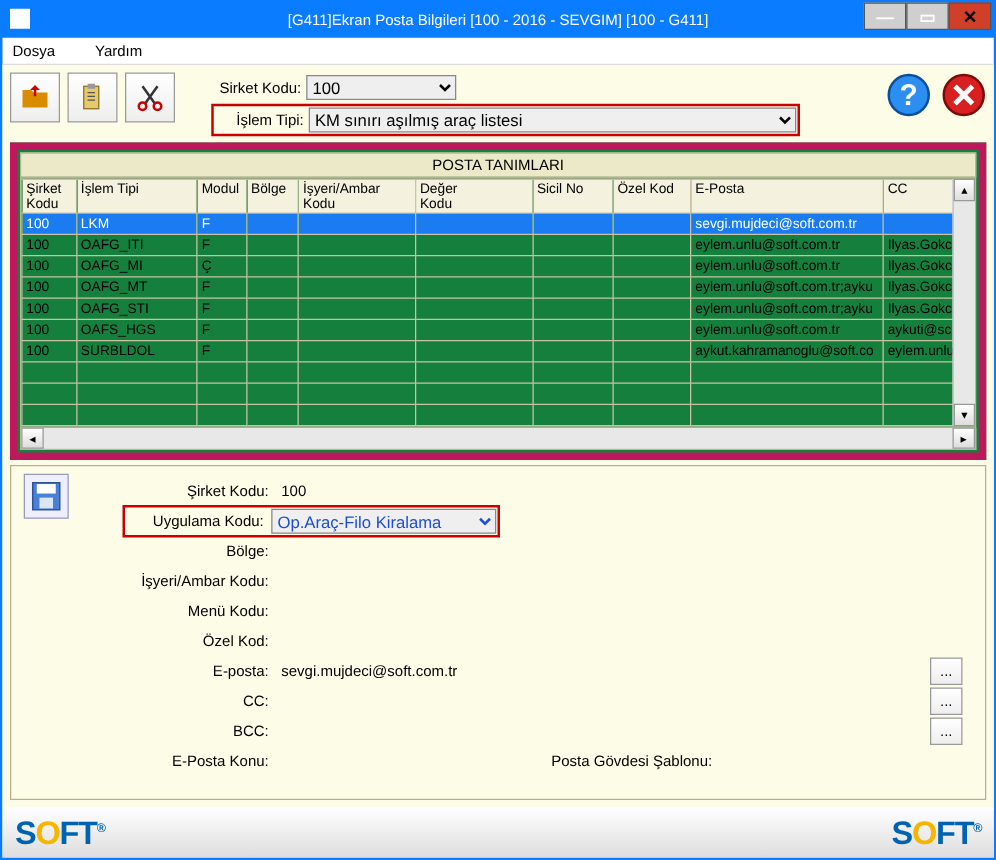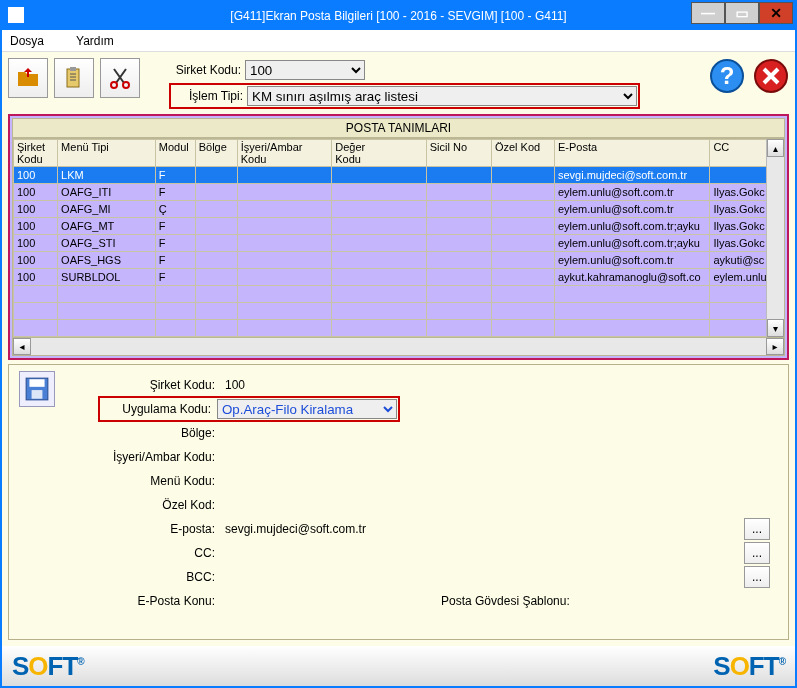--- a/index.html
+++ b/index.html
@@ -19,21 +19,21 @@
   .tbtn svg{width:24px;height:24px;}
   .filters { margin-left:20px; }
   .filters .row { display:flex; align-items:center; height:24px; margin-bottom:2px;}
   .filters label { width:75px; text-align:right; padding-right:4px;}
   .filters select { height:20px; border:1px solid #888;}
   .sel1{width:120px;}
   .sel2{width:390px;}
   .hlred { outline:2px solid #cc0000; outline-offset:-1px; padding:2px; display:inline-flex; align-items:center;}
   .right-icons{ margin-left:auto; display:flex; gap:8px; align-items:flex-start;}
   .ricon{width:36px;height:36px;}
-  .panel { border:2px solid #be185d; background:#c4b5fd; padding:2px; flex:0 0 auto;}
+  .panel { border:6px solid #be185d; background:#15803d; padding:2px; flex:0 0 auto;}
   .panel-title{ text-align:center; background:#ece9c9; border:1px solid #bbb794; padding:2px; font-weight:normal;}
   table.grid { width:100%; border-collapse:collapse; font-size:11px; table-layout:fixed; }
   table.grid th, table.grid td { border:1px solid #c8c3a3; padding:1px 3px; overflow:hidden; white-space:nowrap; text-overflow:clip; height:17px;}
   table.grid th { background:#f4f2de; text-align:left; font-weight:normal; vertical-align:top; line-height:1.1;}
   tr.selrow td{ background:#1a7cf0; color:#fff; }
   .gridwrap { max-height:200px; overflow:hidden; position:relative; border:1px solid #bbb794;}
   .vscroll{position:absolute; right:0; top:0; bottom:0; width:18px; background:#e8e8e8; border-left:1px solid #bbb;}
   .vscroll .arr{height:18px;border:1px solid #999;background:linear-gradient(#fff,#ddd);display:flex;align-items:center;justify-content:center;font-size:10px;}
   .hscrollbar{display:flex;height:18px;background:#e8e8e8;border:1px solid #bbb794;border-top:none;}
   .hscrollbar .arr{width:18px;border:1px solid #999;background:linear-gradient(#fff,#ddd);display:flex;align-items:center;justify-content:center;font-size:10px;}
@@ -131,21 +131,21 @@
             <col style="width:90px">
               <col style="width:90px">
               <col style="width:62px">
               <col style="width:60px">
             <col style="width:148px">
               <col style="width:70px">
           </colgroup>
           <thead>
               <tr id="grid-head">
                 <th>Şirket<br>Kodu</th>
-                <th>Menü Tipi</th>
+                <th>İşlem Tipi</th>
                 <th>Modul</th>
                 <th>Bölge</th>
                 <th>İşyeri/Ambar<br>Kodu</th>
                 <th>Değer<br>Kodu</th>
                 <th>Sicil No</th>
                 <th>Özel Kod</th>
                 <th>E-Posta</th>
                 <th>CC</th>
               </tr>
             </thead>

